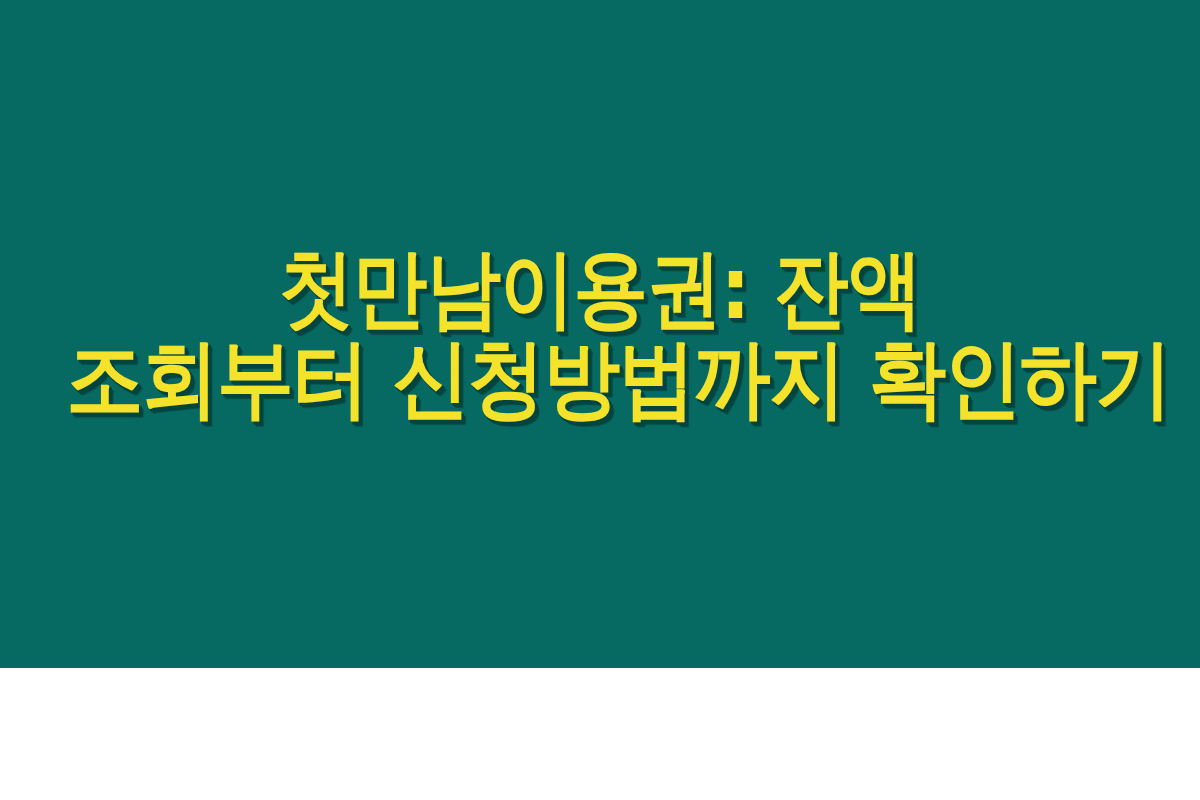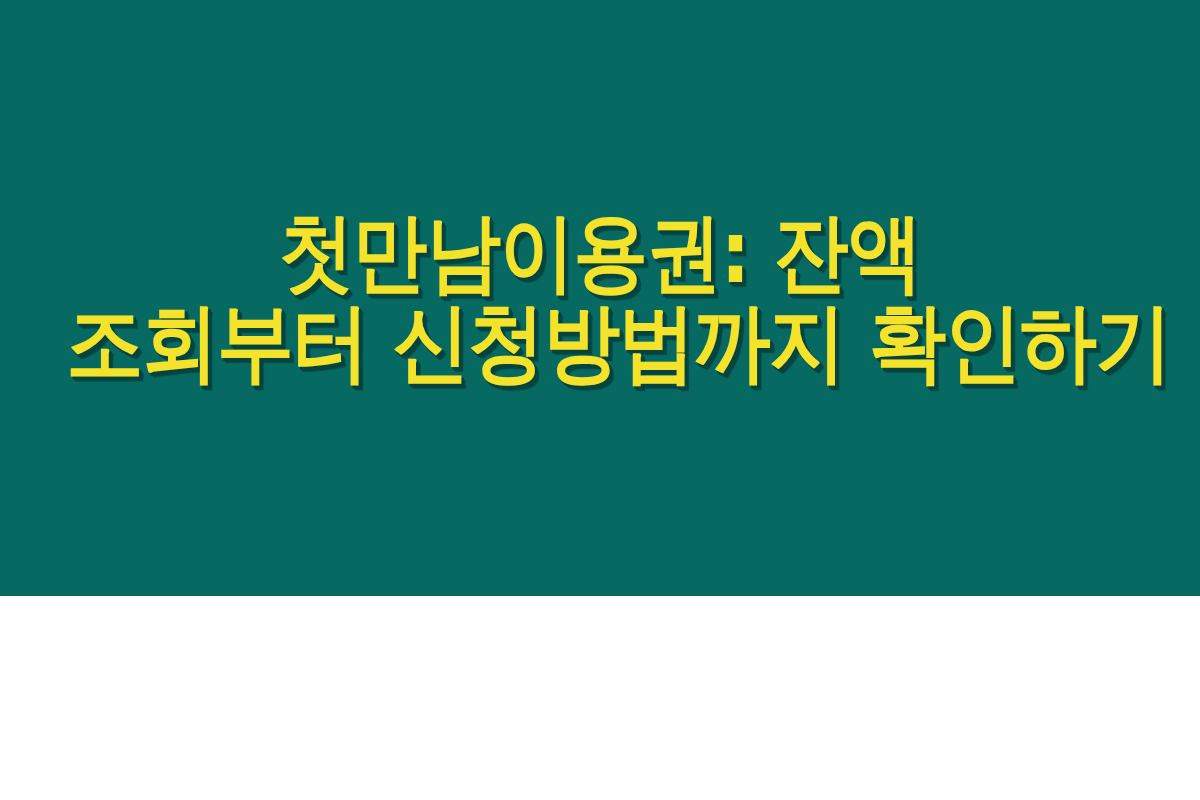--- a/index.html
+++ b/index.html
@@ -11,21 +11,21 @@
   body {
     width: 1200px;
     height: 800px;
     overflow: hidden;
     font-family: "DejaVu Sans", "Liberation Sans", sans-serif;
   }
 
   #banner {
     position: relative;
     width: 1200px;
-    height: 596px;
+    height: 668px;
     background: #066a63;
     display: flex;
     align-items: center;
     justify-content: center;
     box-sizing: border-box;
   }
 
   #headline {
     width: 1200px;
     text-align: center;

